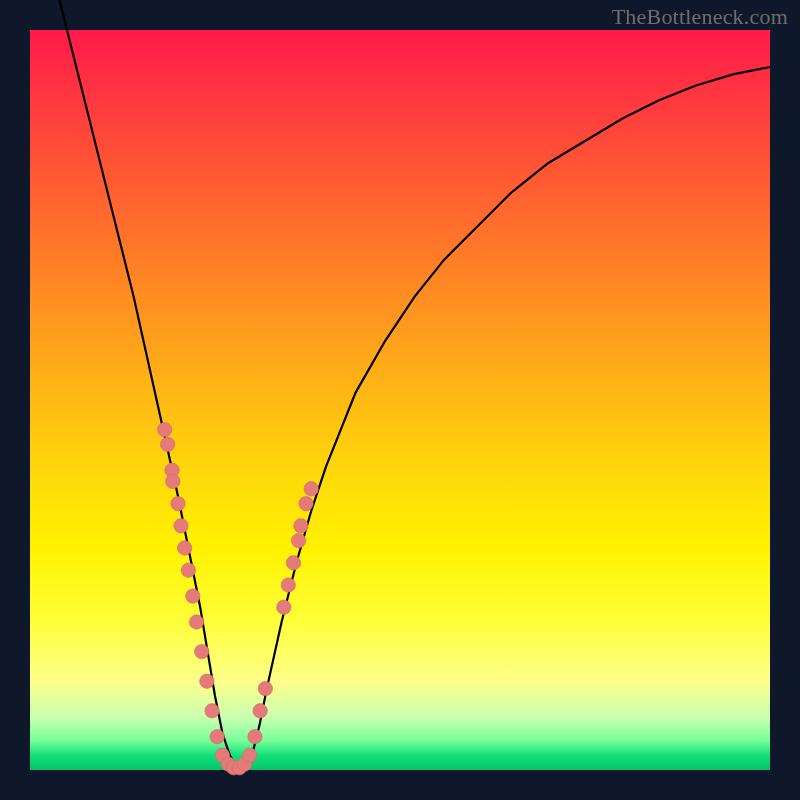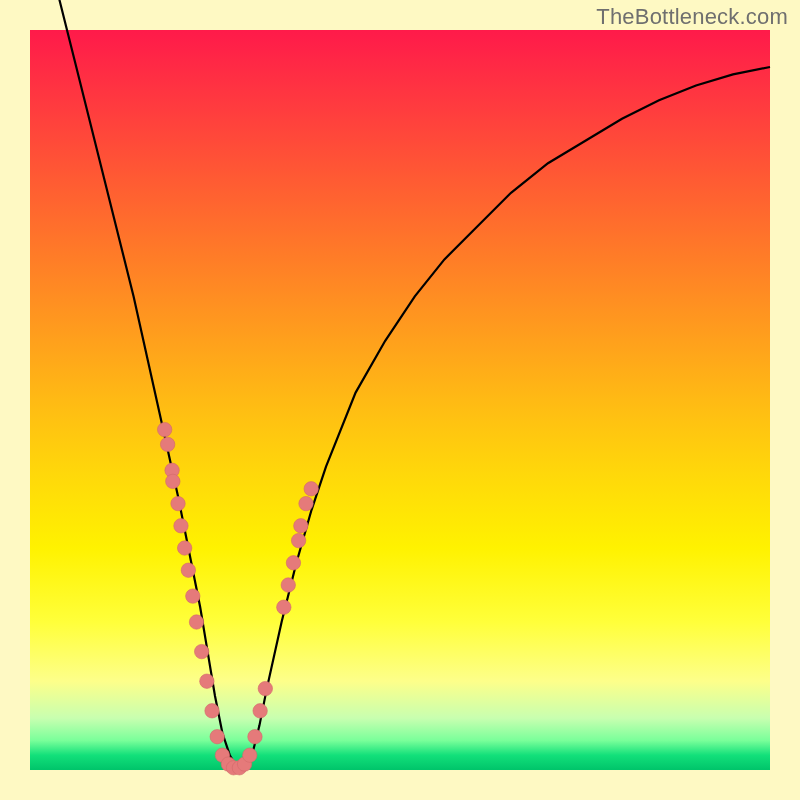--- a/index.html
+++ b/index.html
@@ -8,21 +8,22 @@
     width: 800px;
     height: 800px;
     overflow: hidden;
     background: #000;
     font-family: Arial, Helvetica, sans-serif;
   }
   .frame {
     position: relative;
     width: 800px;
     height: 800px;
-    background: #fef9c3;
+    background: #0f172a;
+    font-family: Liberation Serif, serif;
   }
   .plot-area {
     position: absolute;
     left: 30px;
     top: 30px;
     width: 740px;
     height: 740px;
     background: linear-gradient(to bottom,
       #ff1a4a 0%,
       #ff3a3f 10%,

